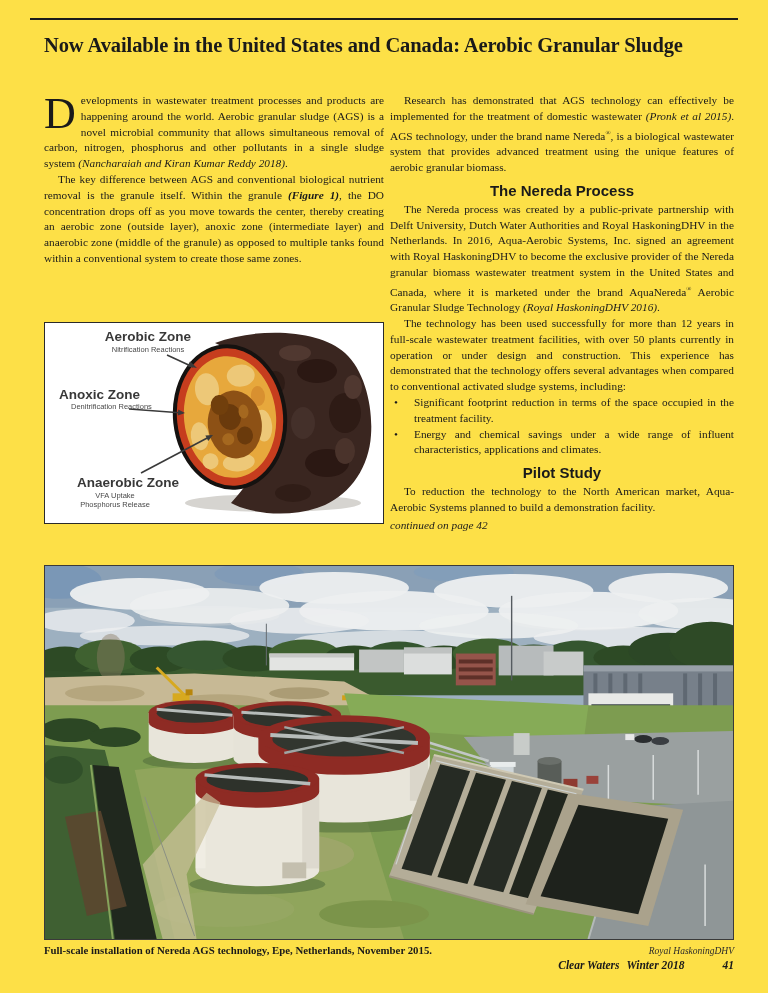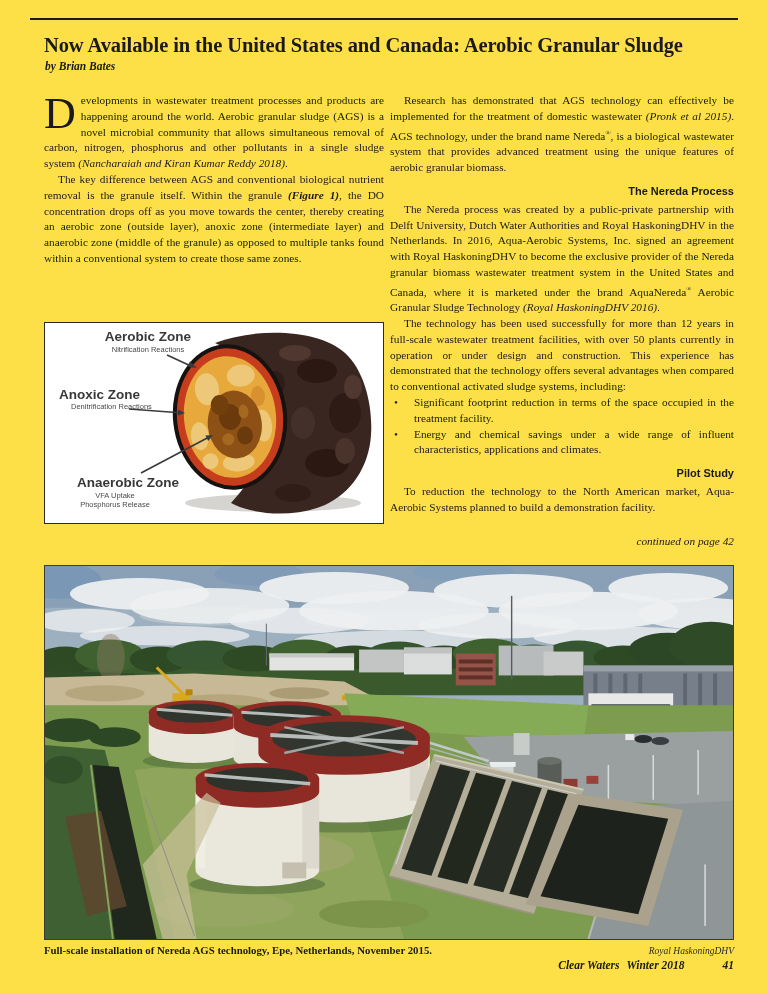--- a/index.html
+++ b/index.html
@@ -8,26 +8,26 @@
   .top-rule{position:absolute;left:30px;top:18px;width:708px;height:1.5px;background:#1b1b1b;}
   .header{position:absolute;left:44px;top:33px;width:690px;}
   .title{font-size:20.5px;font-weight:700;letter-spacing:-0.1px;line-height:24px;margin:0;}
   .byline{font-size:11.5px;font-weight:700;font-style:italic;margin:3px 0 0 1px;}
   .col{position:absolute;top:93px;width:340px;font-size:11.3px;line-height:15.8px;text-align:justify;}
   .col-left{left:44px;}
   .col-right{left:390px;width:344px;}
   p.body{margin:0;}
   p.ind{text-indent:14px;}
   .dc{float:left;font-size:44px;line-height:38px;padding:2px 5px 0 0;font-weight:400;}
-  .h-sans{font-family:"Liberation Sans", sans-serif;font-weight:700;font-size:11px;
-          line-height:16px;margin:7px 0 3px 0;text-align:right;}
+  .h-sans{font-family:"Liberation Sans", sans-serif;font-weight:700;font-size:15px;
+          line-height:16px;margin:7px 0 3px 0;text-align:center;}
   .bullet{display:flex;margin:0;}
   .b-dot{flex:none;width:9px;padding-left:4px;font-size:11.3px;}
   .b-text{flex:1;text-align:justify;margin-left:11px;}
-  .continued{font-style:italic;text-align:right;margin-top:18px;}
+  .continued{font-style:italic;margin-top:2px;}
   .figure-box{position:absolute;left:44px;top:322px;width:340px;height:202px;
               border:1px solid #2a2a2a;background:#fff;box-sizing:border-box;}
   .fig-caption{position:absolute;left:44px;top:531px;width:340px;font-weight:700;
                font-size:11px;line-height:13.5px;text-align:left;}
   .photo-box{position:absolute;left:44px;top:565px;width:690px;height:375px;
              border:1px solid #3a3a3a;box-sizing:border-box;background:#9db0c0;}
   .photo-caption-row{position:absolute;left:44px;top:944px;width:690px;display:flex;
                      justify-content:space-between;align-items:baseline;}
   .photo-caption{font-weight:700;font-size:10.8px;}
   .photo-credit{font-style:italic;font-size:9.5px;color:#2a2a2a;}
@@ -41,21 +41,20 @@
 </style>
 </head>
 <body>
 
 <div class="page">
 
   <div class="top-rule"></div>
 
   <div class="header">
     <h1 class="title">Now Available in the United States and Canada: Aerobic Granular Sludge</h1>
-    <div class="byline">by Brian Bates</div>
   </div>
 
   <div class="col col-left">
     <p class="body"><span class="dc">D</span><span><span>evelopments in wastewater treatment processes and products are happening around the world. Aerobic granular sludge (AGS) is a novel microbial community that allows simultaneous removal of carbon, nitrogen, phosphorus and other pollutants in a single sludge system </span><span style="font-style: italic;">(Nancharaiah and Kiran Kumar Reddy 2018)</span><span>.</span></span></p>
     <p class="body ind"><span>The key difference between AGS and conventional biological nutrient removal is the granule itself. Within the granule </span><span style="font-style: italic; font-weight: bold;">(Figure 1)</span><span>, the DO concentration drops off as you move towards the center, thereby creating an aerobic zone (outside layer), anoxic zone (intermediate layer) and anaerobic zone (middle of the granule) as opposed to multiple tanks found within a conventional system to create those same zones.</span></p>
   </div>
 
   <div class="figure-box">
     <svg width="338" height="200" viewBox="0 0 338 200">
       <ellipse cx="228" cy="180" rx="88" ry="9" fill="#d6d4d0"></ellipse>

